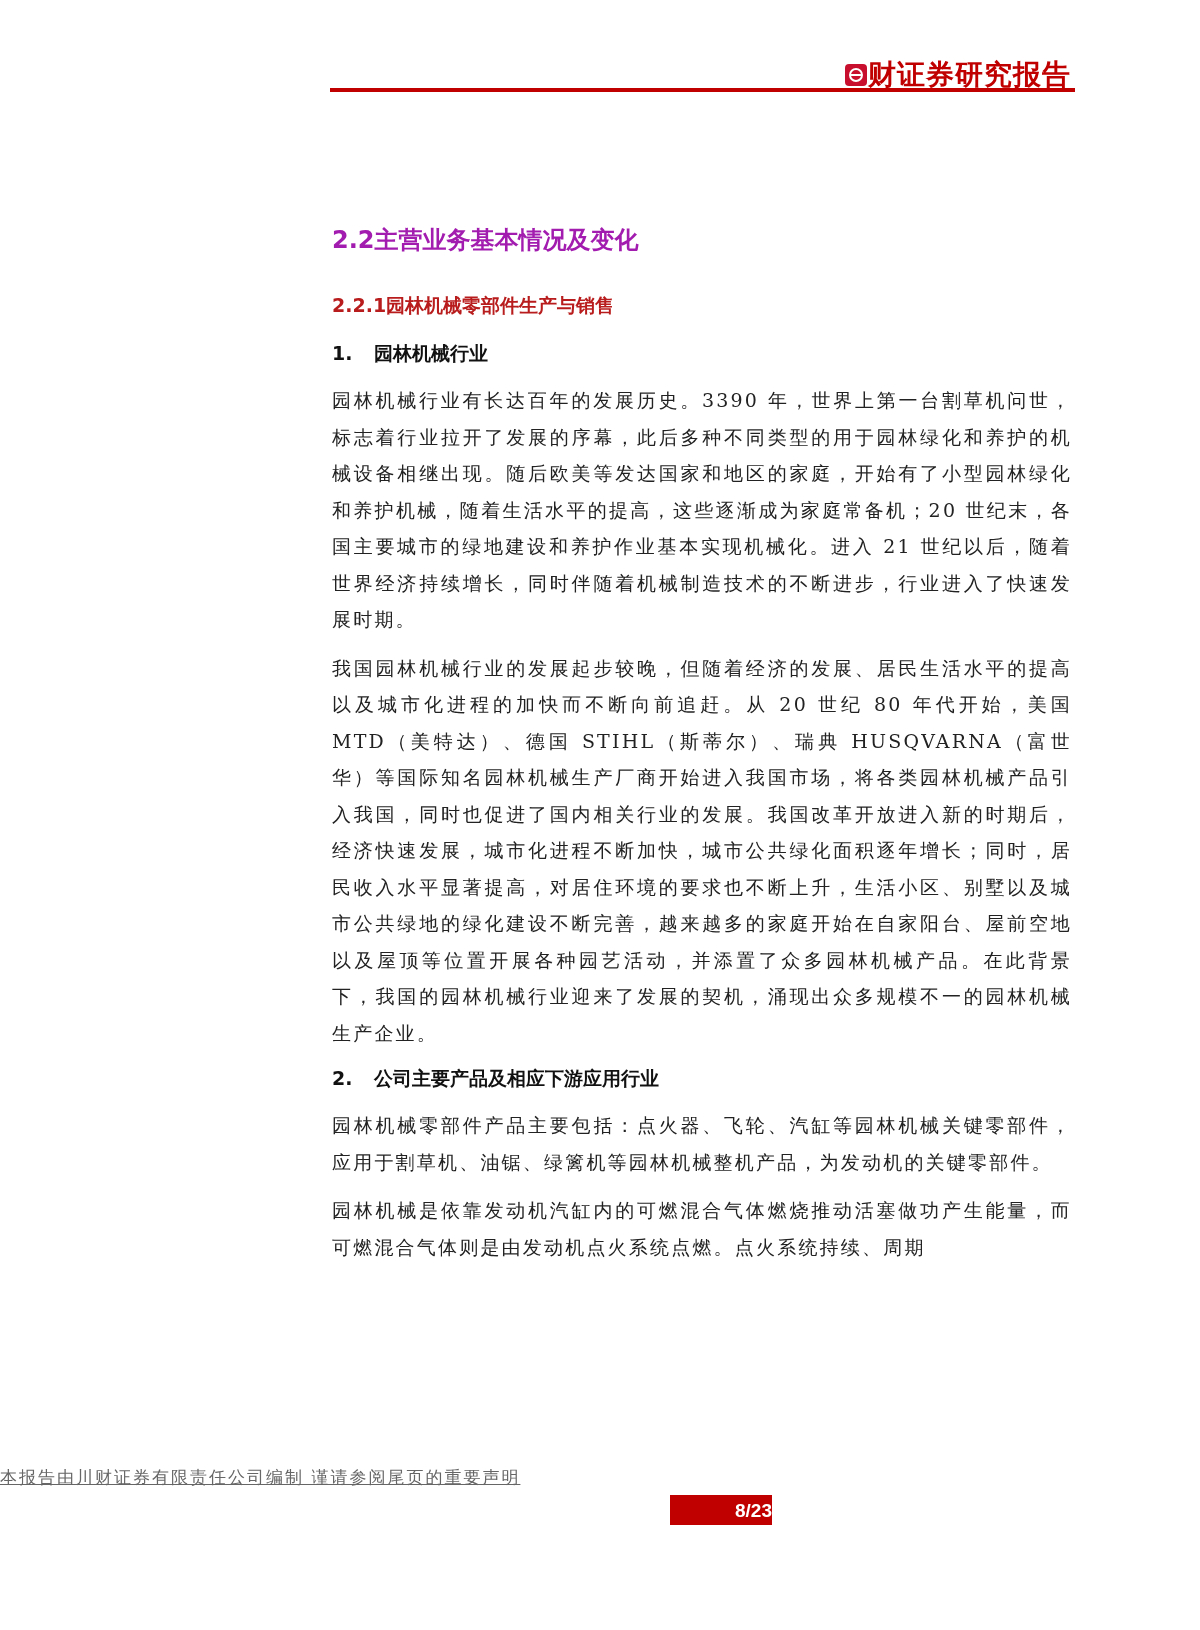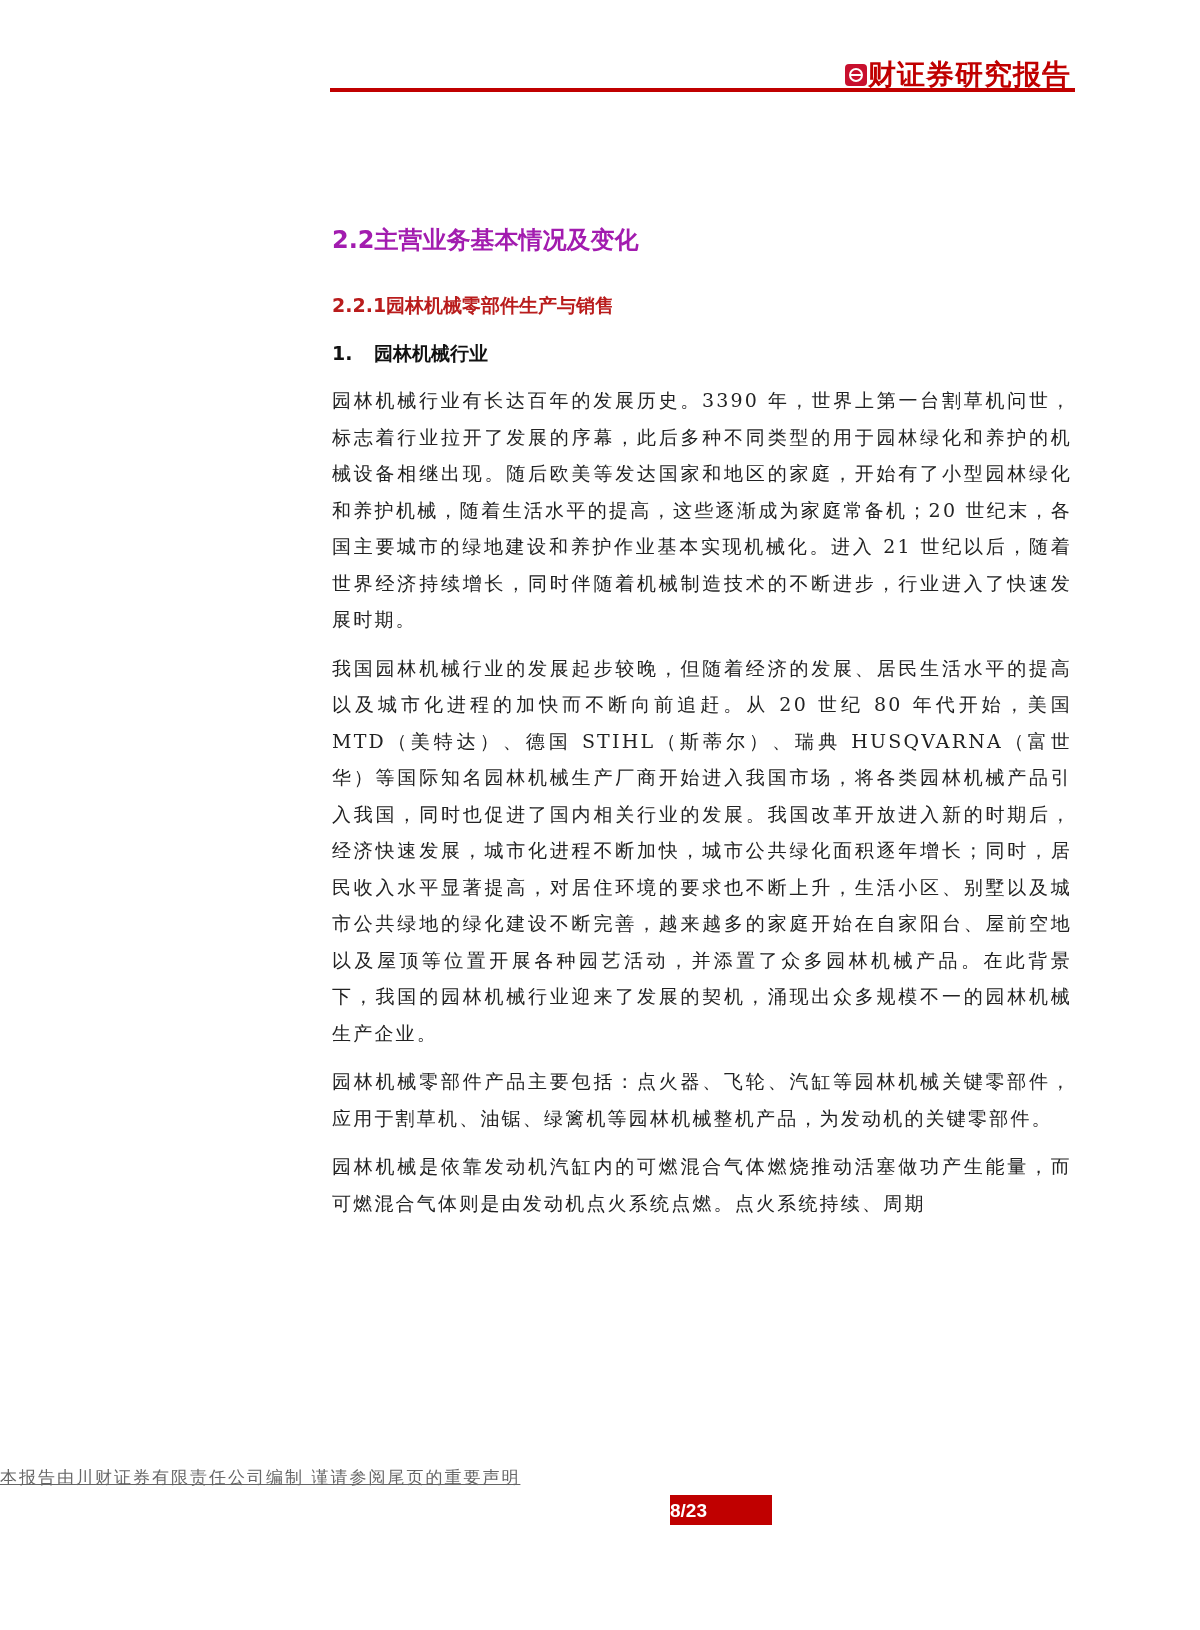--- a/index.html
+++ b/index.html
@@ -23,21 +23,21 @@
         color:#b91c1c; font-size:19px; margin:0 0 18px 0; line-height:30px; }
   .h4 { font-family:"DejaVu Sans","Liberation Sans",sans-serif; font-weight:bold;
         color:#111; font-size:19px; margin:0 0 14px 0; line-height:30px; }
   .h4 .num { display:inline-block; width:42px; }
   .p { font-size:19px; line-height:36.5px; margin:0 0 12px 0; letter-spacing:2.2px;
        text-align:justify; color:#222; }
   .footer-text { position:absolute; left:0; width:100%; top:1466px; text-align:left;
         font-size:17px; color:#666; letter-spacing:2px;text-decoration:underline; }
   .page-num { position:absolute; left:670px; top:1495px; width:102px; height:30px;
         background:#c00000; color:#fff; font-family:"Liberation Sans",sans-serif;
-        font-weight:bold; font-size:19px; text-align:left; line-height:32px; }
+        font-weight:bold; font-size:19px; text-align:right; line-height:32px; }
 </style>
 </head>
 <body>
 
 <div class="header">
   <div class="brand">
     <span style="opacity:0;width:0;overflow:hidden;display:inline-block;">川</span>
     <span class="logo"></span>
     <span>财证券研究报告</span>
   </div>
@@ -47,18 +47,21 @@
 <div class="content">
   <div class="h2">2.2主营业务基本情况及变化</div>
   <div class="h3">2.2.1园林机械零部件生产与销售</div>
 
   <div class="h4">
     <span class="num">1.</span><span>园林机械行业</span>
   </div>
   <p class="p">园林机械行业有长达百年的发展历史。3390 年，世界上第一台割草机问世，标志着行业拉开了发展的序幕，此后多种不同类型的用于园林绿化和养护的机械设备相继出现。随后欧美等发达国家和地区的家庭，开始有了小型园林绿化和养护机械，随着生活水平的提高，这些逐渐成为家庭常备机；20 世纪末，各国主要城市的绿地建设和养护作业基本实现机械化。进入 21 世纪以后，随着世界经济持续增长，同时伴随着机械制造技术的不断进步，行业进入了快速发展时期。</p>
   <p class="p">我国园林机械行业的发展起步较晚，但随着经济的发展、居民生活水平的提高以及城市化进程的加快而不断向前追赶。从 20 世纪 80 年代开始，美国 MTD（美特达）、德国 STIHL（斯蒂尔）、瑞典 HUSQVARNA（富世华）等国际知名园林机械生产厂商开始进入我国市场，将各类园林机械产品引入我国，同时也促进了国内相关行业的发展。我国改革开放进入新的时期后，经济快速发展，城市化进程不断加快，城市公共绿化面积逐年增长；同时，居民收入水平显著提高，对居住环境的要求也不断上升，生活小区、别墅以及城市公共绿地的绿化建设不断完善，越来越多的家庭开始在自家阳台、屋前空地以及屋顶等位置开展各种园艺活动，并添置了众多园林机械产品。在此背景下，我国的园林机械行业迎来了发展的契机，涌现出众多规模不一的园林机械生产企业。</p>
 
+  <div class="h4">
+    <span class="num">2.</span><span>公司主要产品及相应下游应用行业</span>
+  </div>
   <p class="p">园林机械零部件产品主要包括：点火器、飞轮、汽缸等园林机械关键零部件，应用于割草机、油锯、绿篱机等园林机械整机产品，为发动机的关键零部件。</p>
   <p class="p">园林机械是依靠发动机汽缸内的可燃混合气体燃烧推动活塞做功产生能量，而可燃混合气体则是由发动机点火系统点燃。点火系统持续、周期</p>
 </div>
 
 <div class="footer-text">本报告由川财证券有限责任公司编制 谨请参阅尾页的重要声明</div>
 <div class="page-num">8/23</div>
 
 </body></html>

